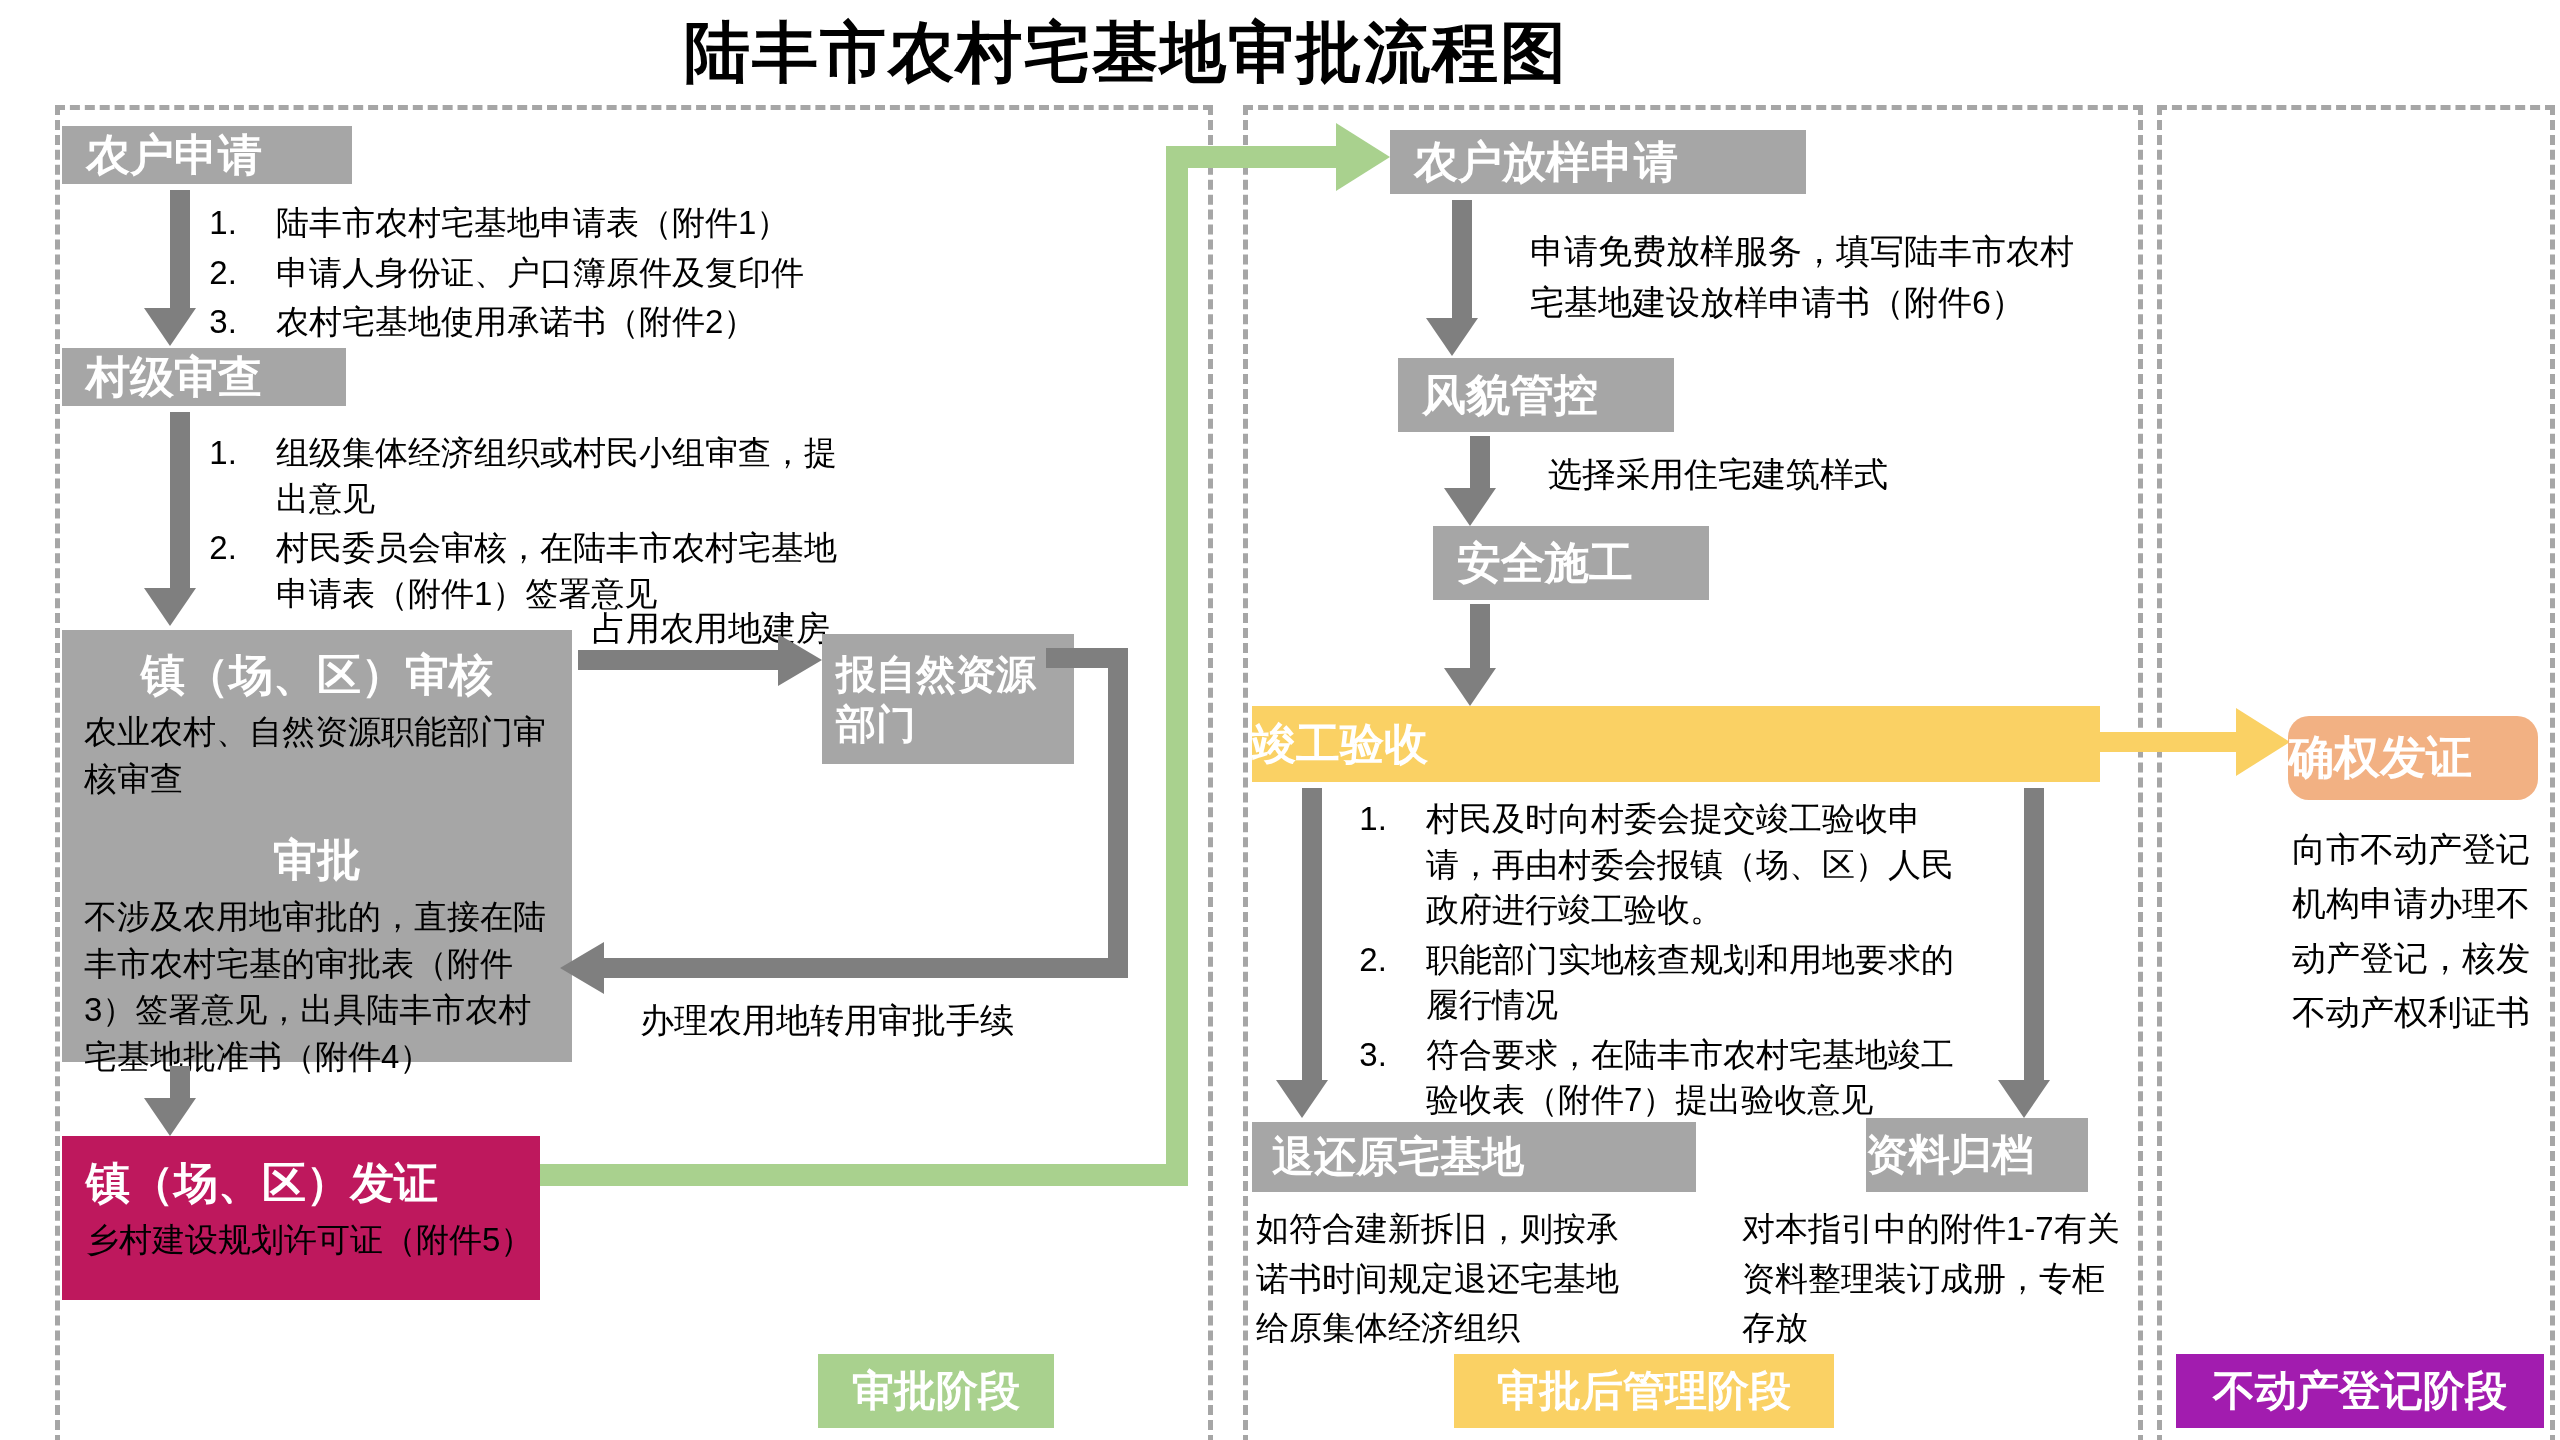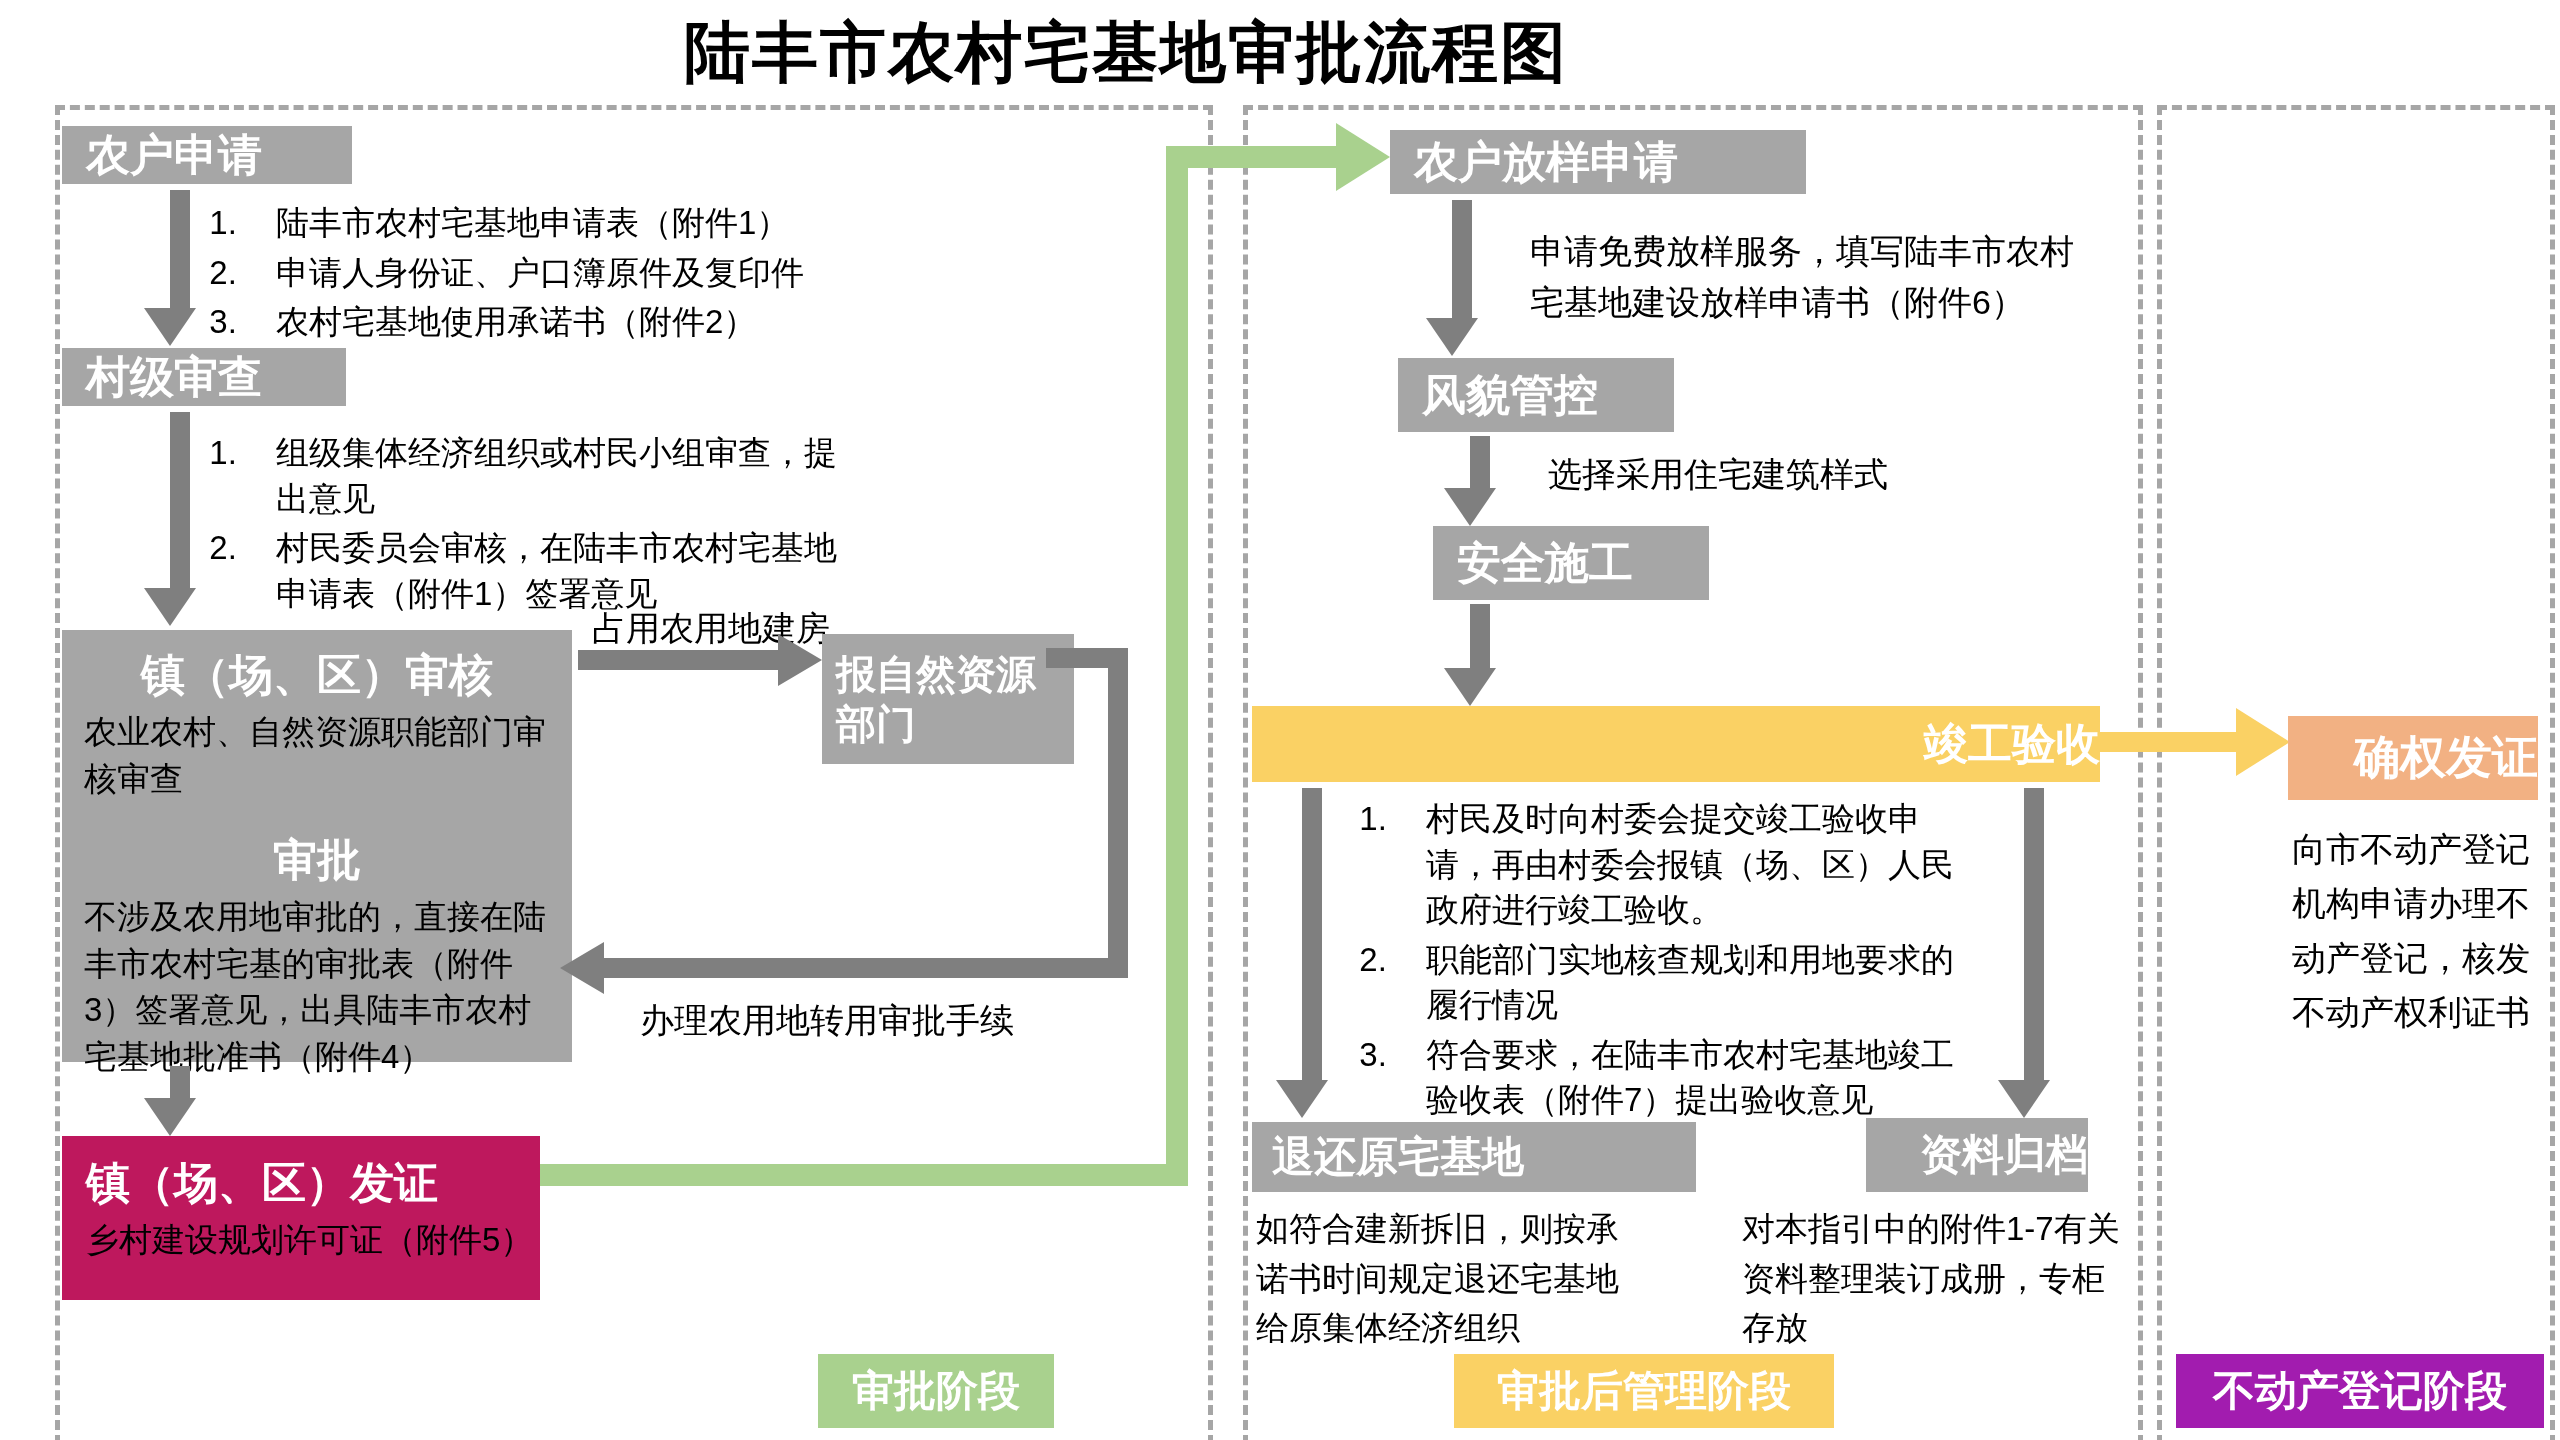--- a/index.html
+++ b/index.html
@@ -3,24 +3,24 @@
 <meta charset="utf-8">
 <style>
   html,body{margin:0;padding:0;background:#fff;}
   body{width:2560px;height:1440px;position:relative;font-family:"Liberation Sans",sans-serif;color:#000;}
   .canvas{position:absolute;left:0;top:0;width:2560px;height:1440px;}
   .abs{position:absolute;}
   .page-title{left:0;top:8px;width:2252px;text-align:center;font-size:66px;font-weight:bold;letter-spacing:2px;}
   .panel{border:5px dashed #a6a6a6;}
   .box{background:#a6a6a6;color:#fff;font-weight:bold;display:flex;align-items:center;font-size:44px;}
   .box.pad{padding-left:24px;}
-  .box.center{justify-content:flex-end;}
+  .box.center{justify-content:flex-start;}
   .box.green{background:#be185d;}
   .box.yellow{background:#fad164;}
-  .box.orange{background:#f2b183;}
+  .box.orange{background:#f2b183;border-radius:21px;}
   .badge{background:#a9d18e;color:#fff;font-weight:bold;font-size:42px;display:flex;align-items:center;justify-content:center;}
   .badge.yellow{background:#fad164;}
   .badge.orange{background:#a21caf;}
   .note{font-size:33px;line-height:1.5;color:#000;}
   .lbl{font-size:34px;white-space:nowrap;color:#000;}
   ol.flow{margin:0;font-size:33px;line-height:1.38;}
   ol.flow li{padding-left:30px;margin:0 0 4px 0;}
   .shaft{background:#7f7f7f;}
   .shaft.green{background:#a9d18e;}
   .shaft.yellow{background:#fad164;}

